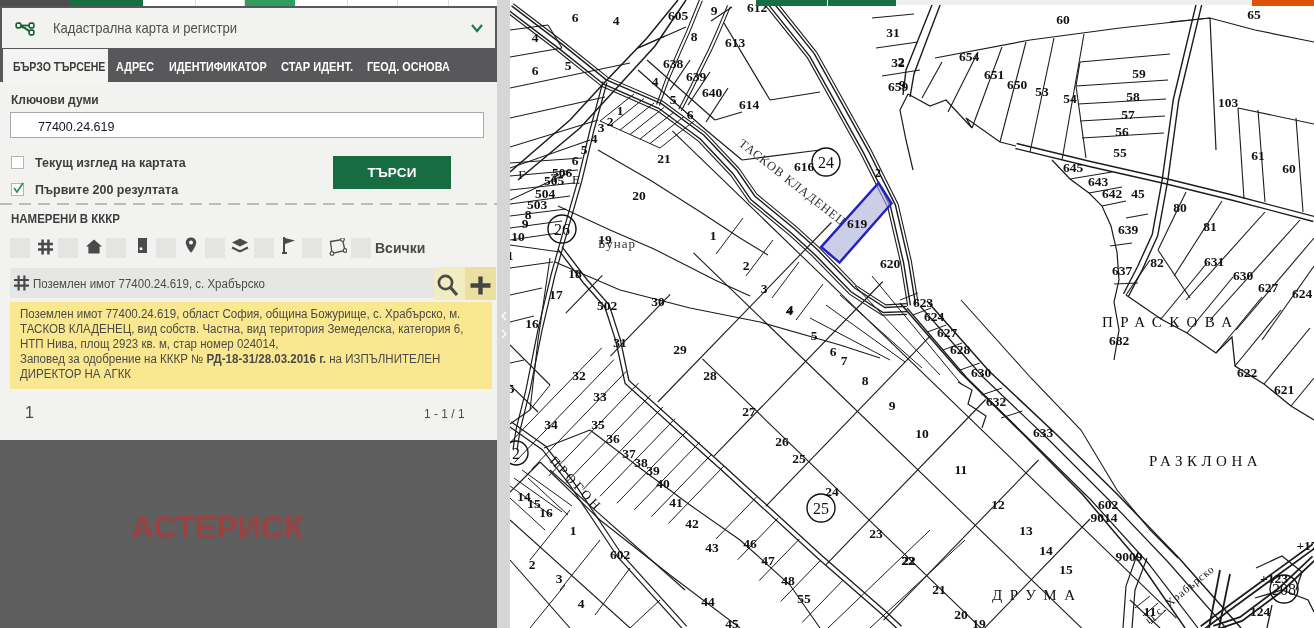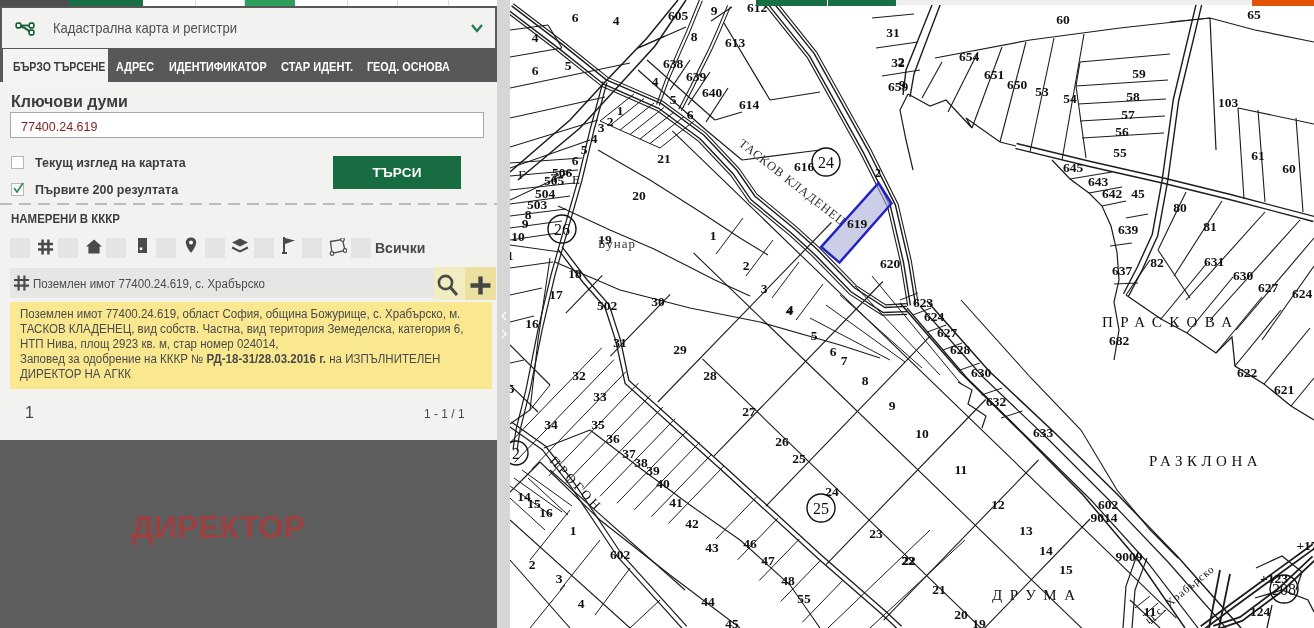--- a/index.html
+++ b/index.html
@@ -42,34 +42,34 @@
 </div>
 
 <div class="abs" style="left:0;top:48px;width:497px;height:34px;background:#58585a;"></div>
 <div class="abs" style="left:3px;top:49px;width:105px;height:36px;background:#f4f4f2;"></div>
 <div class="abs nx" style="left:13px;top:59px;font-size:13.5px;font-weight:bold;color:#3c3c3c;transform:scaleX(0.78);">БЪРЗО ТЪРСЕНЕ</div>
 <div class="abs nx" style="left:116px;top:59px;font-size:13.5px;font-weight:bold;color:#fff;transform:scaleX(0.80);">АДРЕС</div>
 <div class="abs nx" style="left:169px;top:59px;font-size:13.5px;font-weight:bold;color:#fff;transform:scaleX(0.80);">ИДЕНТИФИКАТОР</div>
 <div class="abs nx" style="left:281px;top:59px;font-size:13.5px;font-weight:bold;color:#fff;transform:scaleX(0.82);">СТАР ИДЕНТ.</div>
 <div class="abs nx" style="left:367px;top:59px;font-size:13.5px;font-weight:bold;color:#fff;transform:scaleX(0.80);">ГЕОД. ОСНОВА</div>
 
-<div class="abs" style="left:11px;top:93px;font-size:16px;font-weight:bold;color:#3d3d3d;">Ключови думи</div>
+<div class="abs" style="left:11px;top:93px;font-size:12px;font-weight:bold;color:#3d3d3d;">Ключови думи</div>
 <div class="abs" style="left:10px;top:112px;width:474px;height:26px;background:#fff;border:1px solid #a9a9a9;"></div>
-<div class="abs" style="left:21px;top:120px;font-size:12.5px;color:#7f1d1d;">77400.24.619</div>
+<div class="abs" style="left:38px;top:120px;font-size:12.5px;color:#0f172a;">77400.24.619</div>
 
 <div class="abs" style="left:11px;top:156px;width:13px;height:13px;background:#fff;border:1px solid #b5b5b5;"></div>
 <div class="abs nx" style="left:35px;top:155px;font-size:13px;font-weight:bold;color:#3d3d3d;transform:scaleX(0.96);">Текущ изглед на картата</div>
 
 <div class="abs" style="left:11px;top:183px;width:13px;height:13px;background:#fff;border:1px solid #b5b5b5;"></div>
 <svg class="abs" style="left:11px;top:181px;" width="15" height="15" viewBox="0 0 15 15">
     <path d="M3 7 L6 11 L12 2" stroke="#2c8a52" stroke-width="1.6" fill="none"></path>
   </svg>
 <div class="abs nx" style="left:35px;top:182px;font-size:13px;font-weight:bold;color:#3d3d3d;transform:scaleX(0.96);">Първите 200 резултата</div>
 
-<div class="abs" style="left:333px;top:156px;width:128px;height:33px;background:#186c42;color:#fff;font-size:13.5px;font-weight:bold;text-align:center;line-height:33px;letter-spacing:0.2px;">ТЪРСИ</div>
+<div class="abs" style="left:333px;top:156px;width:118px;height:33px;background:#186c42;color:#fff;font-size:13.5px;font-weight:bold;text-align:center;line-height:33px;letter-spacing:0.2px;">ТЪРСИ</div>
 
 <div class="abs" style="left:0px;top:203px;width:497px;height:2px;background:repeating-linear-gradient(90deg,#bcbcba 0 12px,transparent 12px 19px);"></div>
 <div class="abs nx" style="left:11px;top:211px;font-size:13.5px;font-weight:bold;color:#3d3d3d;transform:scaleX(0.85);">НАМЕРЕНИ В КККР</div>
 
 <div class="abs" style="left:10px;top:238px;width:20px;height:20px;background:#e4e4e2;"></div>
 <div class="abs" style="left:57.5px;top:238px;width:20px;height:20px;background:#e4e4e2;"></div>
 <div class="abs" style="left:105.5px;top:238px;width:20px;height:20px;background:#e4e4e2;"></div>
 <div class="abs" style="left:155.5px;top:238px;width:20px;height:20px;background:#e4e4e2;"></div>
 <div class="abs" style="left:205px;top:238px;width:20px;height:20px;background:#e4e4e2;"></div>
 <div class="abs" style="left:254px;top:238px;width:20px;height:20px;background:#e4e4e2;"></div>
@@ -132,21 +132,21 @@
 ТАСКОВ КЛАДЕНЕЦ, вид собств. Частна, вид територия Земеделска, категория 6,<br>
 НТП Нива, площ 2923 кв. м, стар номер 024014,<br>
 Заповед за одобрение на КККР № <b>РД-18-31/28.03.2016 г.</b> на ИЗПЪЛНИТЕЛЕН<br>
 ДИРЕКТОР НА АГКК
 </div>
 
 <div class="abs" style="left:25px;top:404px;font-size:16px;color:#4a4a4a;">1</div>
 <div class="abs nx" style="left:424px;top:406px;font-size:13px;color:#4a4a4a;transform:scaleX(0.92);">1 - 1 / 1</div>
 
 <div class="abs" style="left:0;top:440px;width:497px;height:188px;background:#5e5e5e;"></div>
-<div class="abs" style="left:131px;top:509px;font-size:32px;font-weight:bold;color:#9a4242;">ДИРЕКТОР</div>
+<div class="abs" style="left:131px;top:509px;font-size:32px;font-weight:bold;color:#9a4242;">АСТЕРИСК</div>
 
 <div class="abs" style="left:497px;top:0;width:13px;height:628px;background:#d6d6d6;"></div>
 <svg class="abs" style="left:499px;top:310px;" width="10" height="30" viewBox="0 0 10 30">
   <path d="M7 2 L3 6 L7 10" stroke="#fff" stroke-width="1.4" fill="none"></path>
   <path d="M3 20 L7 24 L3 28" stroke="#fff" stroke-width="1.4" fill="none"></path>
 </svg>
 
 <div class="abs" style="left:510px;top:0;width:804px;height:628px;background:#fff;overflow:hidden;">
 <svg width="804" height="628" viewBox="0 0 804 628" style="position:absolute;left:0;top:0;">
       <path d="M260.0,-1.6 L304.2,53.6 L358.3,150.8 L385.4,205.1 L398.5,261.5 L405.6,304.6" stroke="#1c1c1c" stroke-width="1.4" fill="none"></path>

